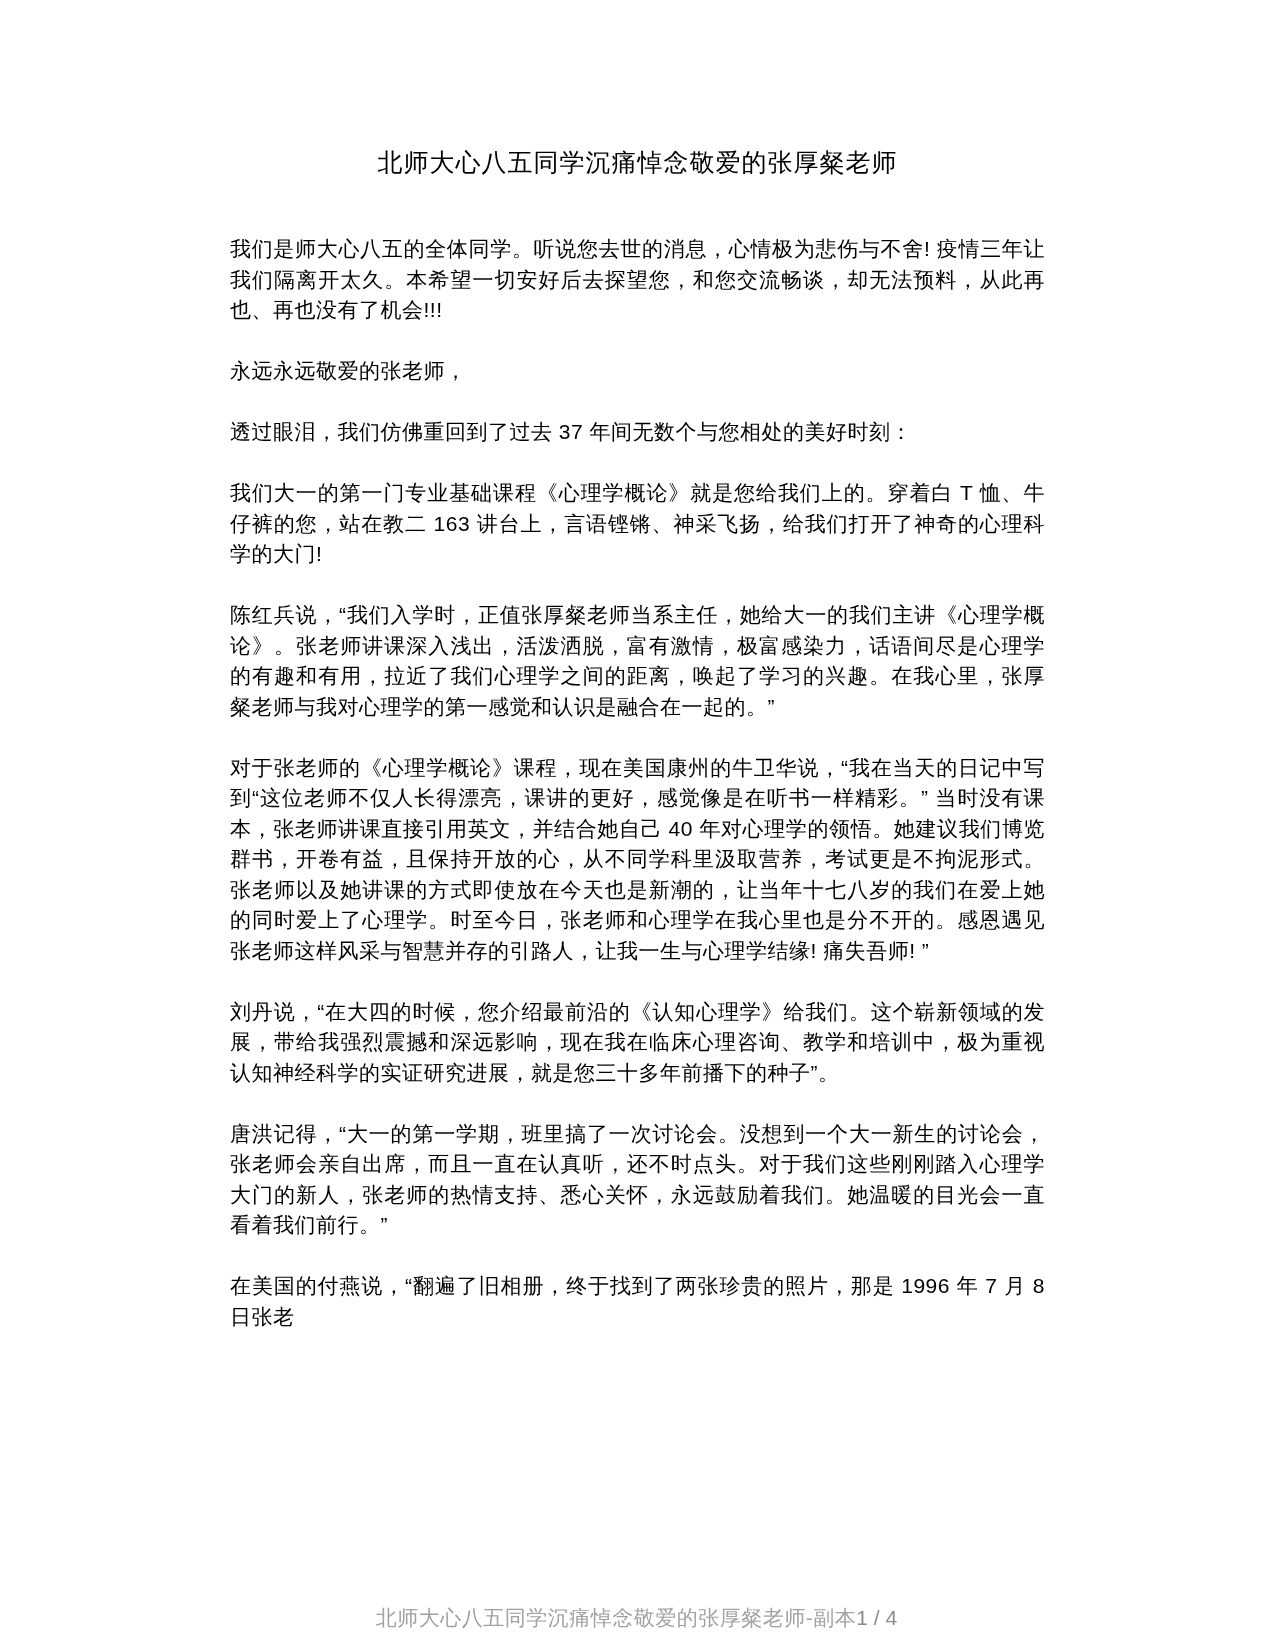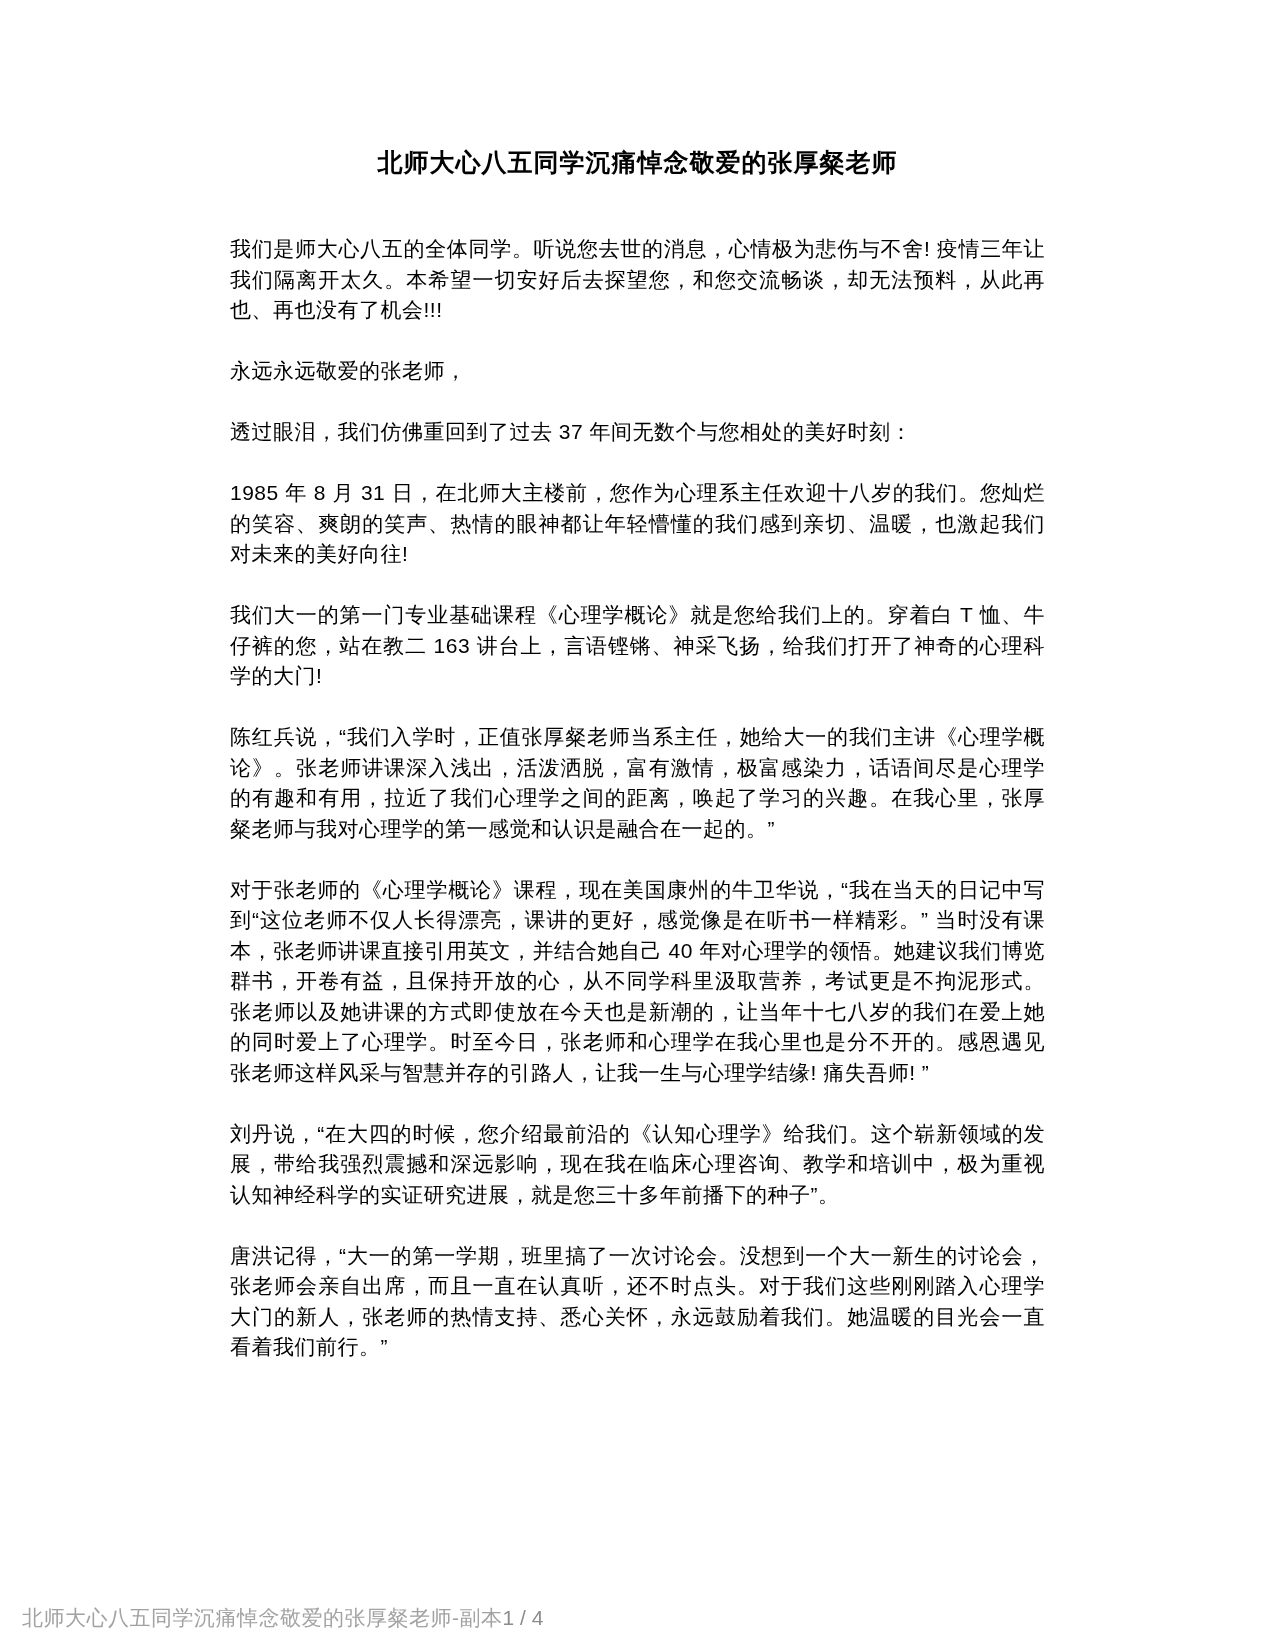--- a/index.html
+++ b/index.html
@@ -19,63 +19,63 @@
   .content {
     position: absolute;
     left: 230px;
     top: 147px;
     width: 815px;
     color: #000000;
   }
   .doc-title {
     font-size: 25px;
     line-height: 31px;
-    font-weight: 700;
+    font-weight: 400;
     text-align: center;
     margin: 0 0 56px 0;
     letter-spacing: 1px;
   }
   .paragraphs p {
     font-size: 21px;
     line-height: 30.5px;
     margin: 0 0 30.5px 0;
     text-align: justify;
     text-justify: inter-ideograph;
     letter-spacing: 0.5px;
     word-break: break-all;
   }
   .paragraphs p:last-child { margin-bottom: 0; }
   .footer {
     position: absolute;
     left: 22px;
     right: 24px;
     bottom: 20px;
     display: flex;
-    justify-content: flex-start;
+    justify-content: center;
     align-items: baseline;
     font-size: 21px;
   }
   .footer-left { color: #a2a2a2; letter-spacing: 0.5px; }
   .footer-right { color: #8c8c8c; margin-top: 45px; }
 </style>
 </head>
 <body>
 
 <div class="page">
   <div class="content">
     <h1 class="doc-title">北师大心八五同学沉痛悼念敬爱的张厚粲老师</h1>
     <div class="paragraphs">
         <p>我们是师大心八五的全体同学。听说您去世的消息，心情极为悲伤与不舍! 疫情三年让我们隔离开太久。本希望一切安好后去探望您，和您交流畅谈，却无法预料，从此再也、再也没有了机会!!!</p>
         <p>永远永远敬爱的张老师，</p>
         <p>透过眼泪，我们仿佛重回到了过去 37 年间无数个与您相处的美好时刻：</p>
-        <p>1985 年 8 月 31 日，在北师大主楼前，您作为心理系主任欢迎十八岁的我们。您灿烂的笑容、爽朗的笑声、热情的眼神都让年轻懵懂的我们感到亲切、温暖，也激起我们对未来的美好向往!</p>
         <p>我们大一的第一门专业基础课程《心理学概论》就是您给我们上的。穿着白 T 恤、牛仔裤的您，站在教二 163 讲台上，言语铿锵、神采飞扬，给我们打开了神奇的心理科学的大门!</p>
         <p>陈红兵说，“我们入学时，正值张厚粲老师当系主任，她给大一的我们主讲《心理学概论》。张老师讲课深入浅出，活泼洒脱，富有激情，极富感染力，话语间尽是心理学的有趣和有用，拉近了我们心理学之间的距离，唤起了学习的兴趣。在我心里，张厚粲老师与我对心理学的第一感觉和认识是融合在一起的。”</p>
         <p>对于张老师的《心理学概论》课程，现在美国康州的牛卫华说，“我在当天的日记中写到“这位老师不仅人长得漂亮，课讲的更好，感觉像是在听书一样精彩。” 当时没有课本，张老师讲课直接引用英文，并结合她自己 40 年对心理学的领悟。她建议我们博览群书，开卷有益，且保持开放的心，从不同学科里汲取营养，考试更是不拘泥形式。张老师以及她讲课的方式即使放在今天也是新潮的，让当年十七八岁的我们在爱上她的同时爱上了心理学。时至今日，张老师和心理学在我心里也是分不开的。感恩遇见张老师这样风采与智慧并存的引路人，让我一生与心理学结缘! 痛失吾师! ”</p>
         <p>刘丹说，“在大四的时候，您介绍最前沿的《认知心理学》给我们。这个崭新领域的发展，带给我强烈震撼和深远影响，现在我在临床心理咨询、教学和培训中，极为重视认知神经科学的实证研究进展，就是您三十多年前播下的种子”。</p>
         <p>唐洪记得，“大一的第一学期，班里搞了一次讨论会。没想到一个大一新生的讨论会，张老师会亲自出席，而且一直在认真听，还不时点头。对于我们这些刚刚踏入心理学大门的新人，张老师的热情支持、悉心关怀，永远鼓励着我们。她温暖的目光会一直看着我们前行。”</p>
+        <p>在美国的付燕说，“翻遍了旧相册，终于找到了两张珍贵的照片，那是 1996 年 7 月 8 日张老</p>
       </div>
   </div>
   <div class="footer">
     <span class="footer-left">北师大心八五同学沉痛悼念敬爱的张厚粲老师-副本</span>
     <span class="footer-right">1 / 4</span>
   </div>
 </div>
 
 </body></html>

